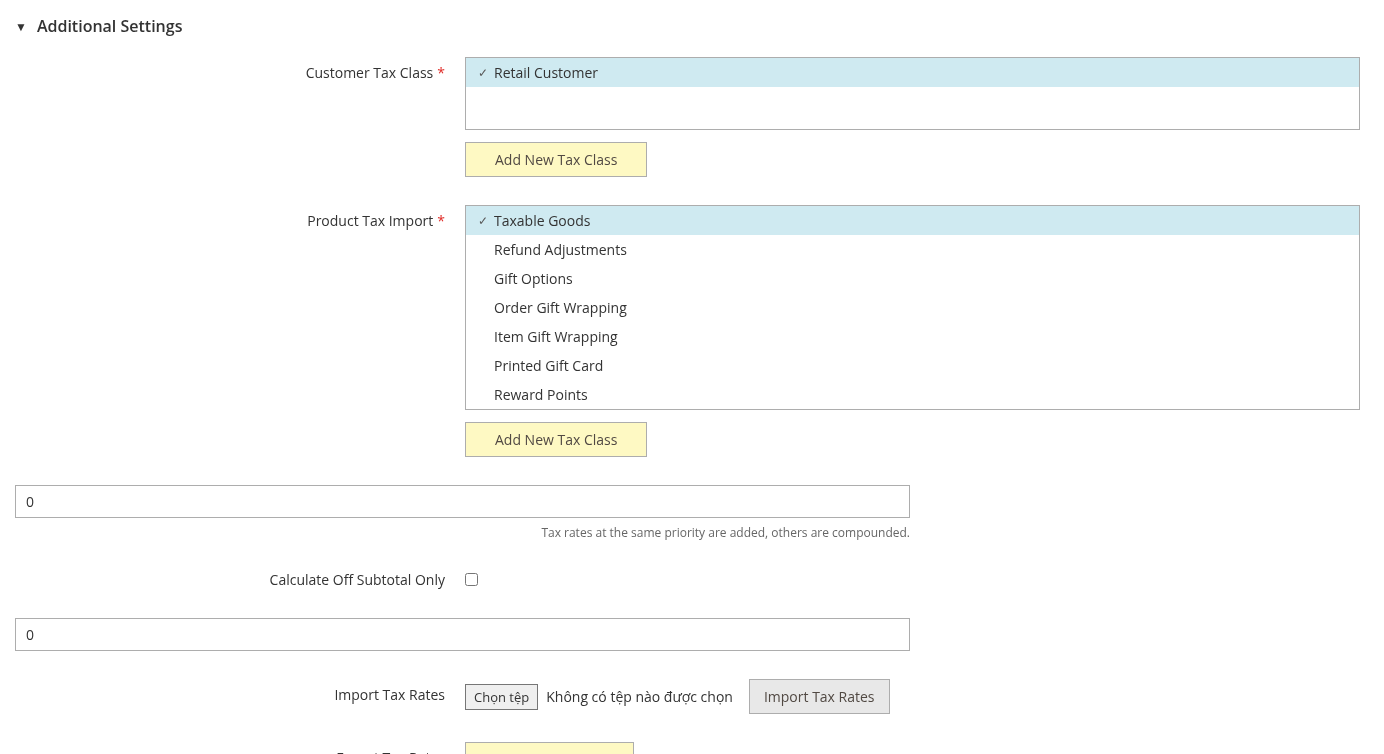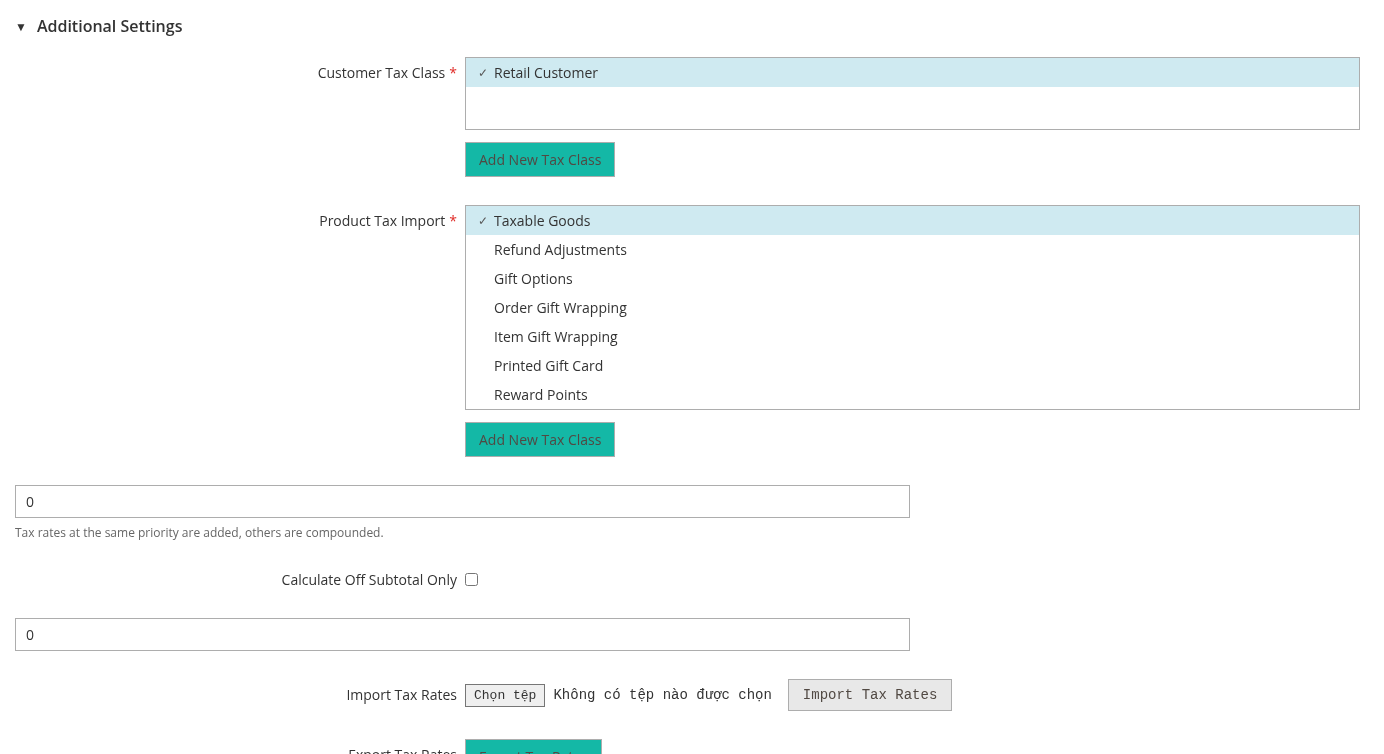--- a/index.html
+++ b/index.html
@@ -28,21 +28,21 @@
     }
     .form-field {
       display: flex;
       margin-bottom: 28px;
       align-items: flex-start;
     }
     .field-label {
       width: 450px;
       min-width: 450px;
       text-align: right;
-      padding-right: 8px;
+      padding-right: 20px;
       padding-top: 6px;
       font-size: 14px;
       color: #333;
     }
     .field-label .required {
       color: #e02b27;
       margin-left: 4px;
     }
     .field-control {
       flex: 1;
@@ -70,52 +70,52 @@
       background: #cfeaf1;
     }
     .multiselect-item .check {
       width: 14px;
       display: inline-block;
       color: #5a5a5a;
       font-size: 12px;
       margin-right: 2px;
     }
     .btn-secondary {
-      background: #14b8a6;
-      border: 1px solid #adadad;
-      padding: 7px 13px;
+      background: #fef9c3;
+      border: 1px solid #adadad;
+      padding: 7px 29px;
       font-size: 14px;
       color: #514943;
       cursor: pointer;
       margin-top: 12px;
       font-family: inherit;
     }
     .text-input {
       width: 100%;
       border: 1px solid #adadad;
       padding: 6px 10px;
       font-size: 14px;
       color: #333;
       font-family: inherit;
     }
     .field-note {
       font-size: 12px;
       color: #666;
       margin-top: 6px;
+      text-align: right;
     }
     .checkbox-input {
       margin-top: 4px;
       width: 13px;
       height: 13px;
     }
     .file-row {
       display: flex;
       align-items: center;
       gap: 8px;
-      font-family: Liberation Mono, monospace;
     }
     .file-btn {
       background: #efefef;
       border: 1px solid #767676;
       padding: 3px 8px;
       font-size: 13px;
       color: #333;
       cursor: pointer;
       font-family: inherit;
     }

